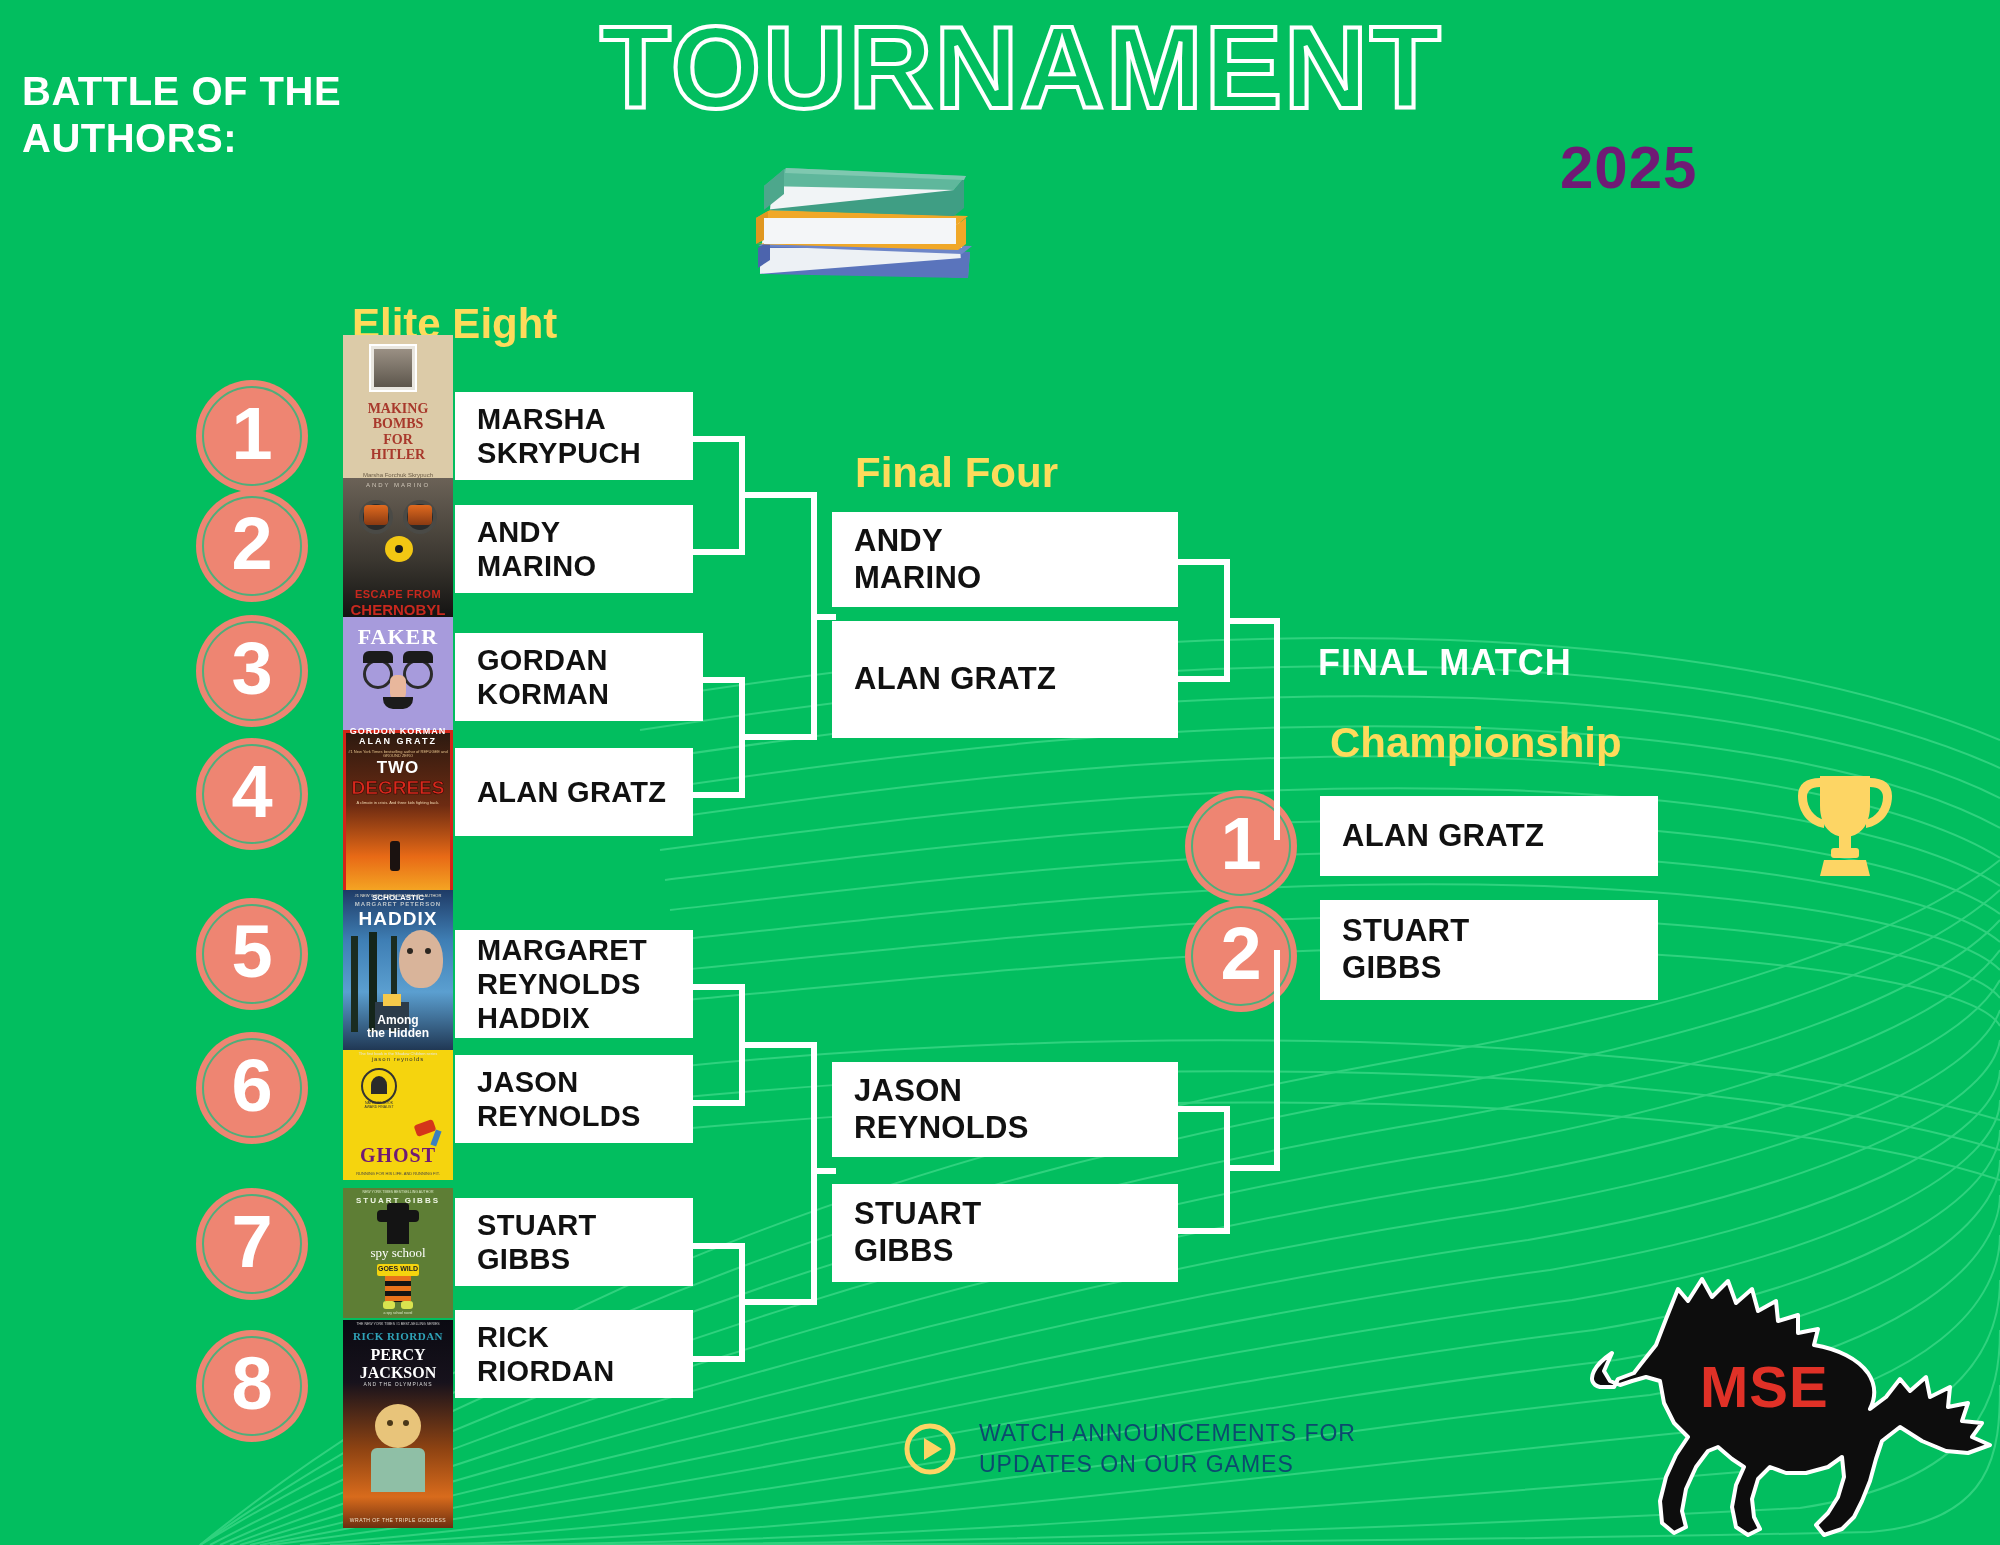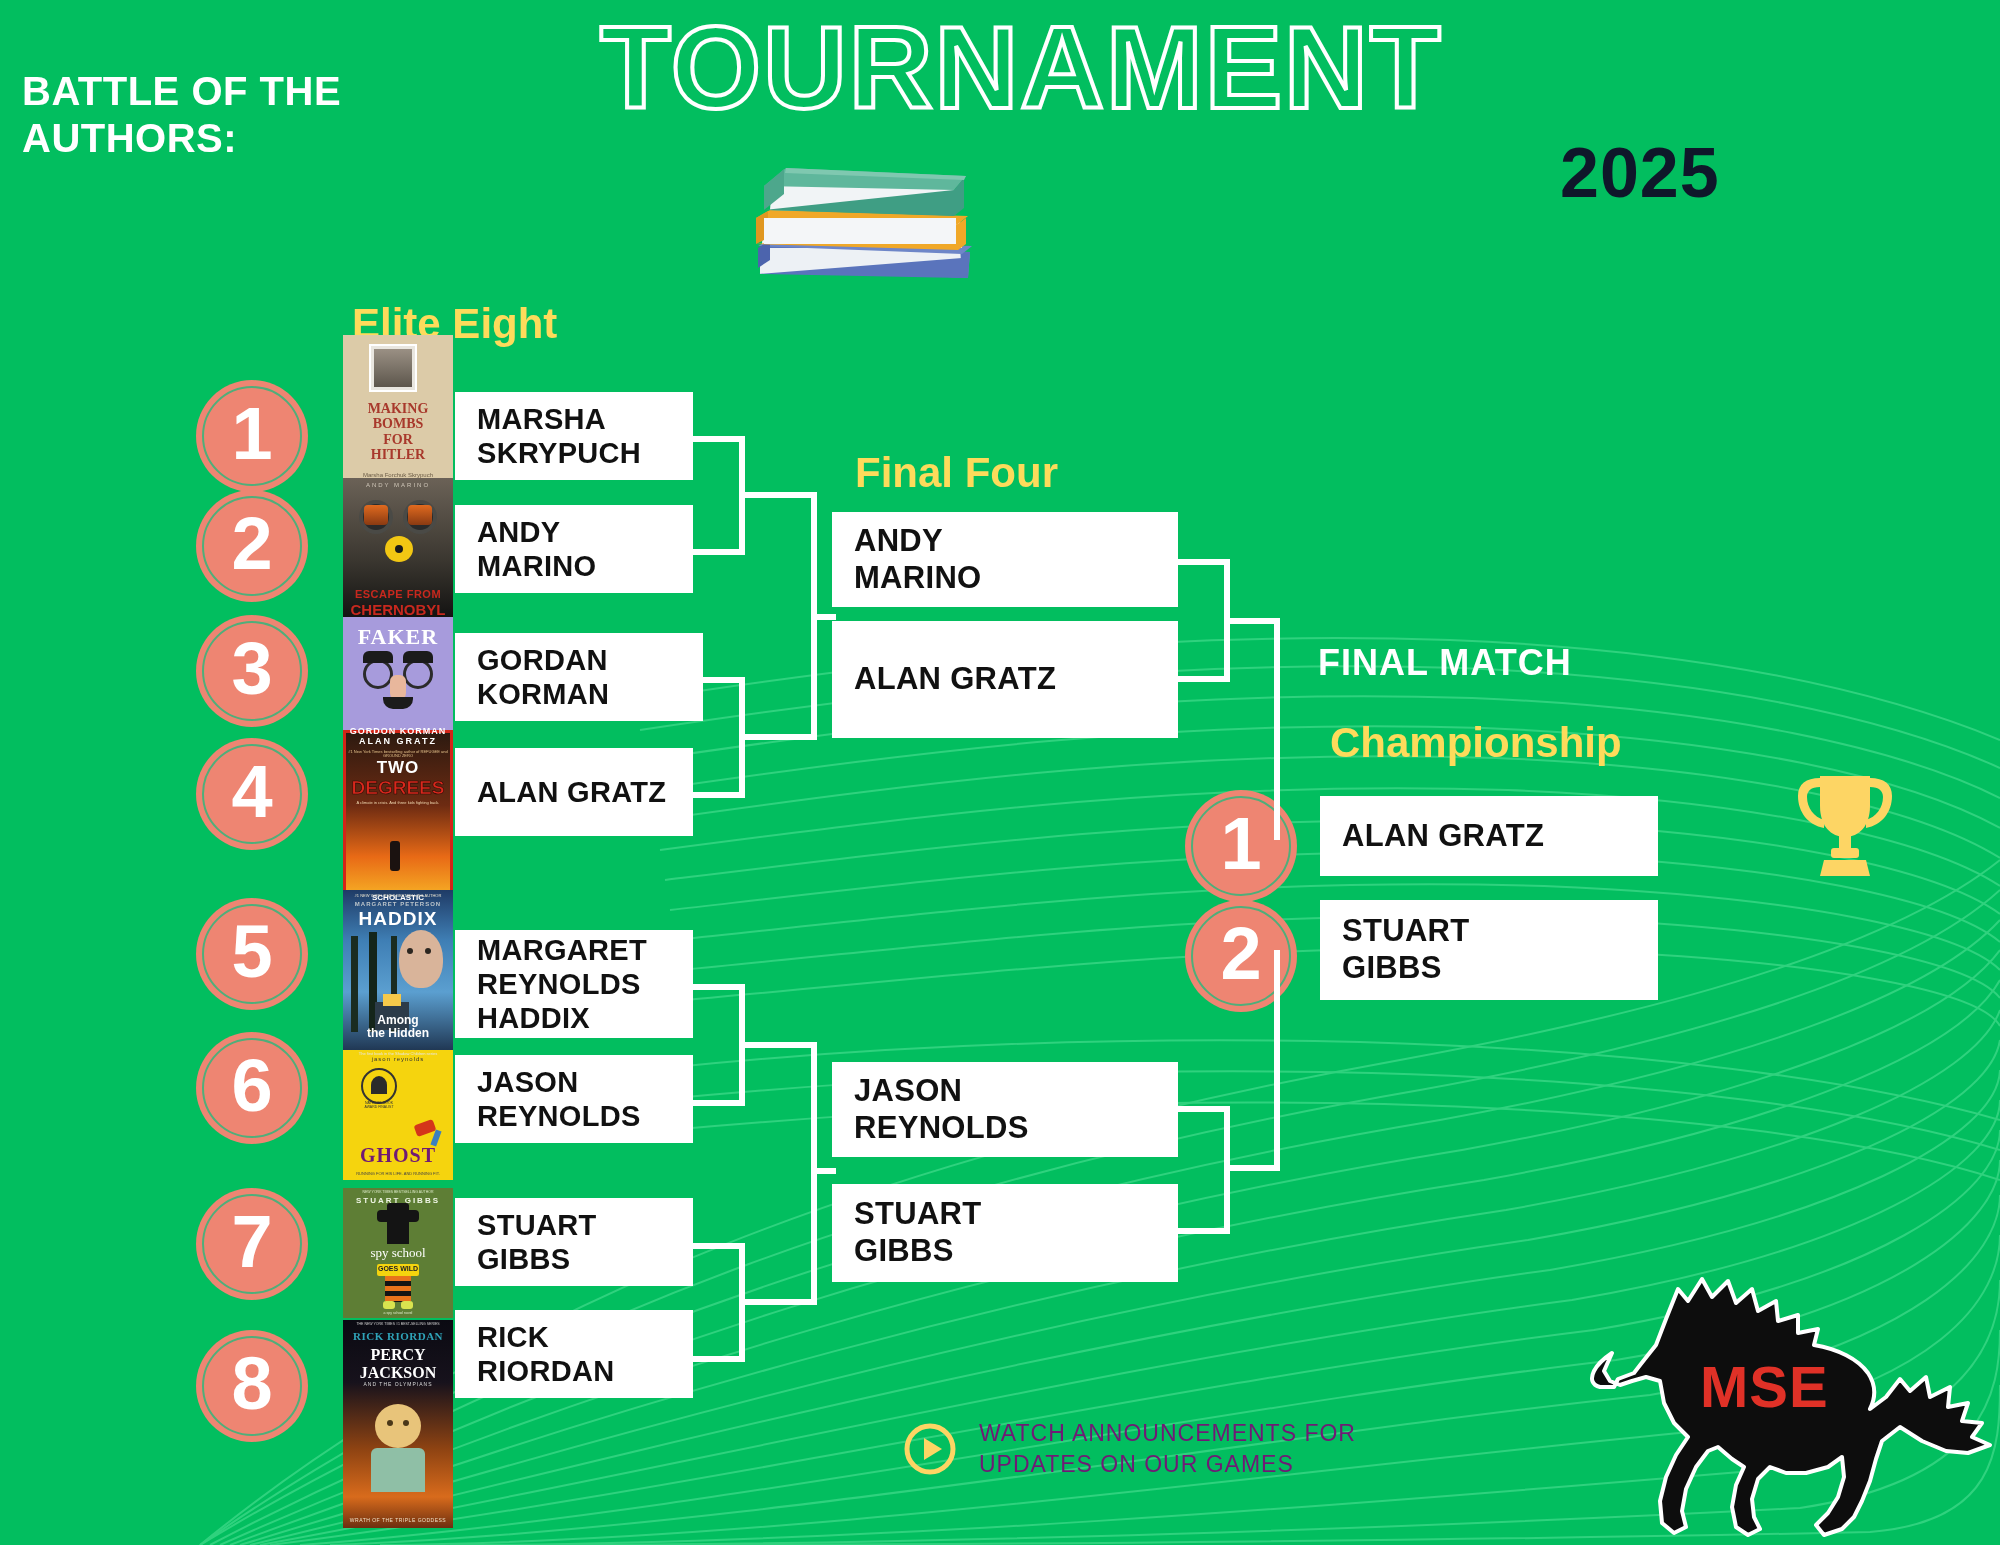--- a/index.html
+++ b/index.html
@@ -31,21 +31,21 @@
   #tournament-title {
     position: absolute; left: 600px; top: 10px;
     font-size: 116px; font-weight: 700; letter-spacing: 2px;
     color: transparent;
     -webkit-text-stroke: 4px #ffffff;
     line-height: 1;
     white-space: nowrap;
   }
   #year-title {
     position: absolute; left: 1560px; top: 138px;
-    font-size: 70px; font-weight: 700; color: #0f172a;
+    font-size: 60px; font-weight: 700; color: #701a75;
     letter-spacing: 1px; line-height: 1;
   }
 
   
   .sec-label {
     position: absolute; font-weight: 700; line-height: 1;
     white-space: nowrap;
   }
   #label-elite      { left: 352px;  top: 285px; font-size: 42px; color: #FDDB5B; margin-top: 18px; }
   #label-final-four { left: 855px;  top: 452px; font-size: 42px; color: #FDDB5B; }
@@ -98,21 +98,21 @@
     font-size: 58px; font-weight: 700; color: #E03127;
     letter-spacing: 1px; line-height: 1; z-index: 5;
   }
 
   
   #announce {
     position: absolute; left: 903px; top: 1418px;
     display: flex; align-items: center; gap: 22px;
   }
   #announce-text {
-    color: #701a75; font-size: 23px; line-height: 1.35;
+    color: #0c4a6e; font-size: 23px; line-height: 1.35;
     letter-spacing: 1px; white-space: pre-line;
   }
 
   
   #books-illustration { position: absolute; left: 740px; top: 128px; width: 250px; height: 180px; }
 </style>
 </head>
 <body>
 
 <svg id="wave-bg" viewBox="0 0 2000 1545" preserveAspectRatio="none">

